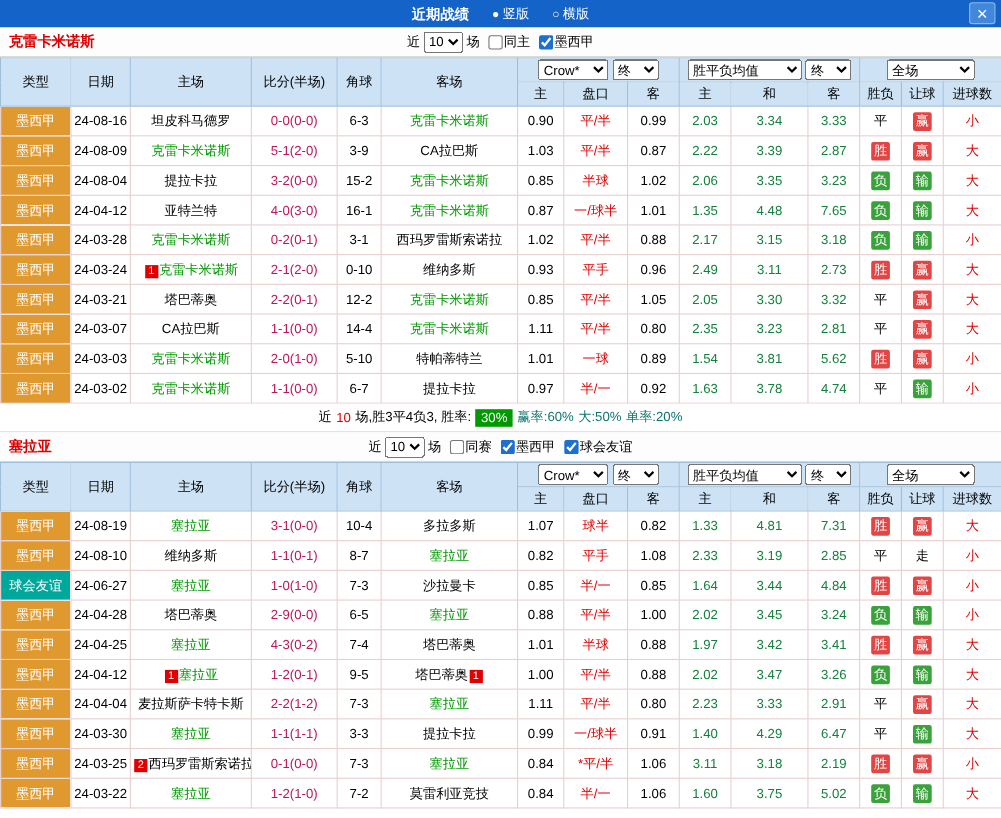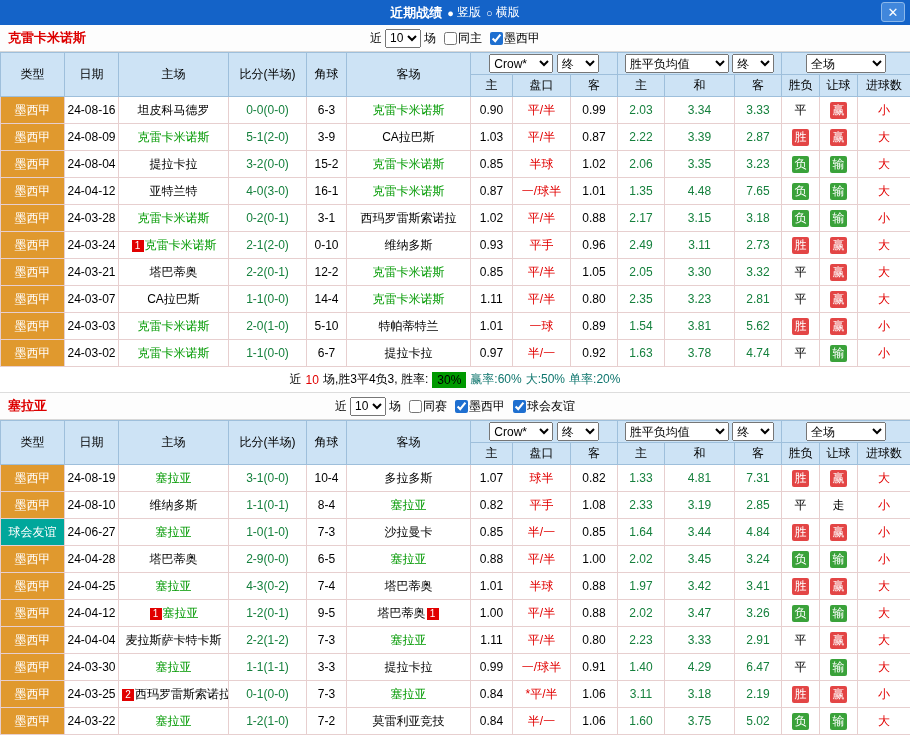--- a/index.html
+++ b/index.html
@@ -2,21 +2,21 @@
 <html><head>
 <meta charset="utf-8">
 <style>
   * { margin:0; padding:0; box-sizing:border-box; }
   html,body { width:910px; height:744px; overflow:hidden; background:#fff;
     font-family:"Liberation Sans","DejaVu Sans",sans-serif; font-size:12px; }
 
   
   .topbar { height:25px; background:#1463c8; position:relative;
     display:flex; align-items:center; justify-content:center; color:#fff; }
-  .topbar-center { display:flex; align-items:center; gap:5px;justify-content:center; }
+  .topbar-center { display:flex; align-items:center; gap:21px;justify-content:center; }
   .topbar-title { font-weight:bold; font-size:13px; }
   .radio-opt { display:flex; align-items:center; gap:3px; cursor:pointer; }
   .radio-glyph { font-size:11px; }
   .close-btn { position:absolute; right:5px; top:2px; width:24px; height:20px;
     background:#4187dc; border:1px solid #8cb8ea; border-radius:3px; color:#fff;
     font-size:13px; line-height:17px; text-align:center; cursor:pointer; padding:0; }
 
   
   .section-header { height:27px; background:#fdfdfd; border-bottom:1px solid #d8d8d8;
     display:flex; align-items:center; position:relative; }
@@ -31,37 +31,37 @@
   table { border-collapse:collapse; table-layout:fixed; width:910px; }
   thead th { background:#cde3f5; border:1px solid #9ebfdb; font-weight:normal;
     font-size:12px; height:22px; padding:0; color:#000; overflow:hidden; }
   thead select { font-size:12px; height:19px; font-family:inherit; max-width:96%; }
   .sel-wide { width:104px; } .sel-mid { width:64px; } .sel-small { width:42px; } .sel-full { width:80px; }
   tbody td { border:1px solid #e7cfcf; text-align:center; height:27px; padding:0 2px;
     font-size:12px; color:#000; overflow:hidden; white-space:nowrap; }
   td.type-cell { background:#e0992e; color:#fff; }
   td.type-cell.friendly { background:#00a79b; }
   .focus-team { color:#009900; }
-  td.score-cell { color:#15803d; }
+  td.score-cell { color:#be185d; }
   td.handicap-cell { color:#e10000; }
   td.avg-cell { color:#15803d; }
   td.goals-cell { color:#e10000; }
   .badge-num { display:inline-block; background:#e10000; color:#fff; font-size:10px;
     width:12px; height:12px; line-height:12px; text-align:center; margin:0 1px; }
   .res { display:inline-block; min-width:17px; height:17px; line-height:17px;
     padding:0 1px; color:#fff; border-radius:2px; }
   .res.win { background:#e34545; }
   .res.lose { background:#3aa23a; }
 
   
   .summary-row { height:26px; display:flex; align-items:center; justify-content:center;
     gap:4px; border-bottom:1px solid #ddd; background:#fff; }
   .red-text { color:#e10000; }
   .green-text { color:#0f766e; }
-  .rate-badge { background:#009900; color:#000000; padding:1px 5px; }
+  .rate-badge { background:#009900; color:#ffffff; padding:1px 5px; }
 </style>
 </head>
 <body>
 
 <div class="topbar">
   <div class="topbar-center">
     <span class="topbar-title">近期战绩</span>
     <span class="radio-opt">
       <span class="radio-glyph">●</span>
       <span>竖版</span>
@@ -415,21 +415,21 @@
           <td class="avg-cell">7.31</td>
           <td><span class="res win">胜</span></td>
           <td><span class="res win">赢</span></td>
           <td class="goals-cell">大</td>
         </tr>
         <tr>
           <td class="type-cell">墨西甲</td>
           <td class="date-cell">24-08-10</td>
           <td class="team-cell"><span>维纳多斯</span></td>
           <td class="score-cell">1-1(0-1)</td>
-          <td class="corner-cell">8-4</td>
+          <td class="corner-cell">8-7</td>
           <td class="team-cell"><span class="focus-team">塞拉亚</span></td>
           <td class="odds-cell">0.82</td>
           <td class="handicap-cell">平手</td>
           <td class="odds-cell">1.08</td>
           <td class="avg-cell">2.33</td>
           <td class="avg-cell">3.19</td>
           <td class="avg-cell">2.85</td>
           <td>平</td>
           <td>走</td>
           <td class="goals-cell">小</td>

